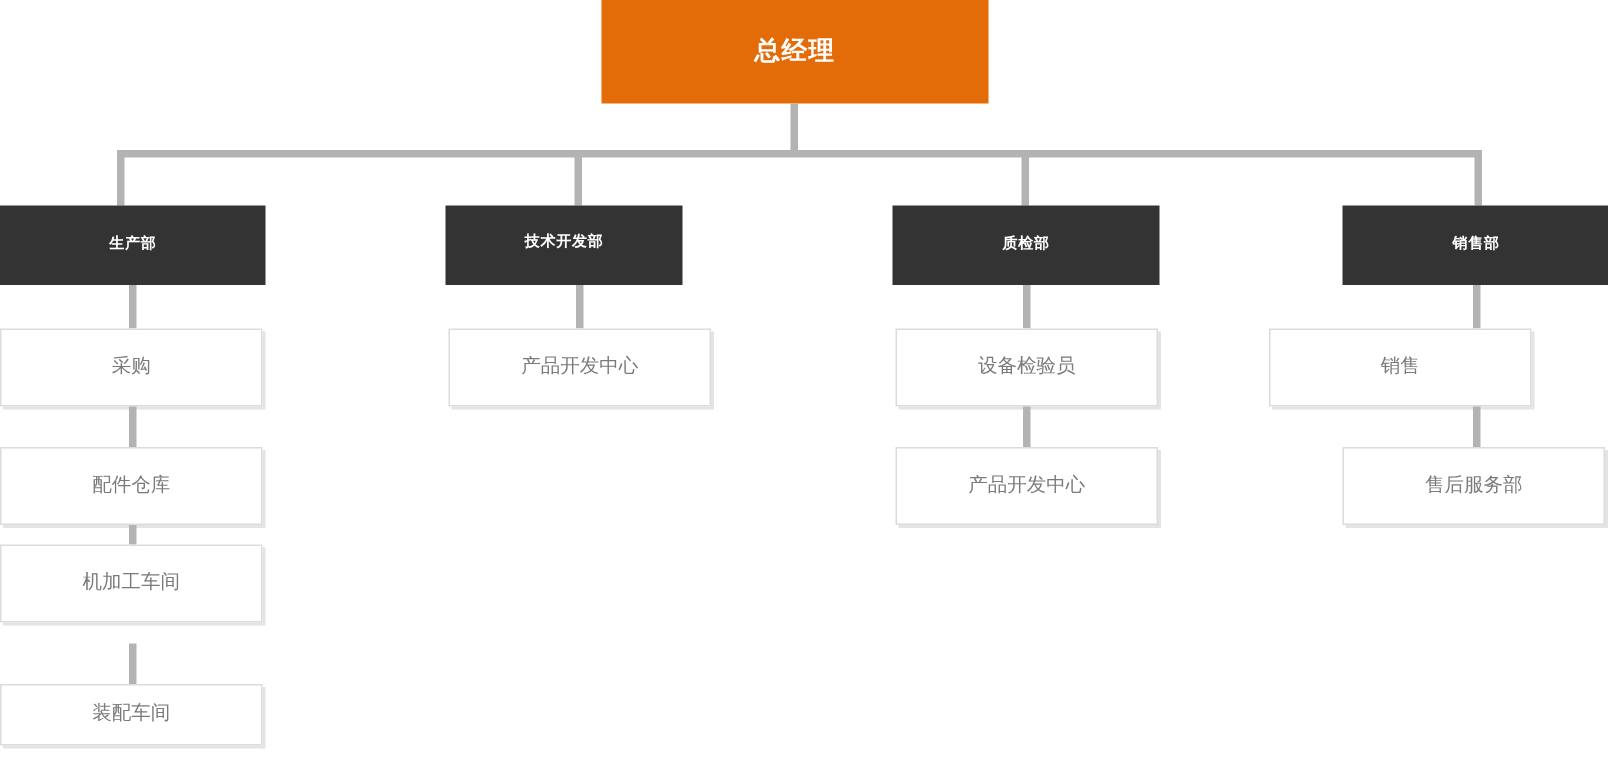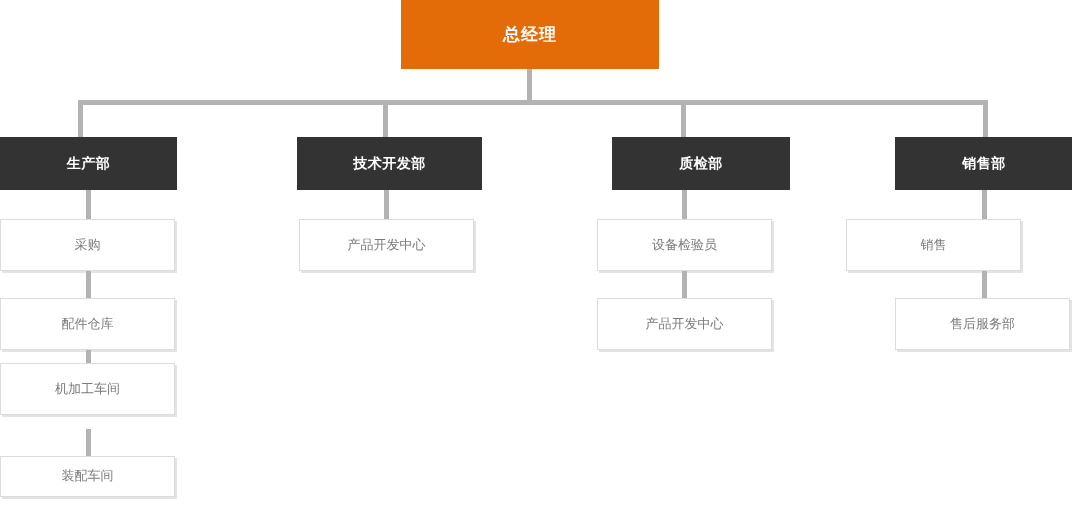--- a/index.html
+++ b/index.html
@@ -44,21 +44,21 @@
     background: #e36c09;
     color: #ffffff;
     font-size: 17px;
     font-weight: bold;
     letter-spacing: 1px;
   }
 
   .node-dept {
     background: #333333;
     color: #ffffff;
-    font-size: 14px;
+    font-size: 10px;
     font-weight: bold;
     letter-spacing: 0.5px;
   }
 
   .node-leaf {
     background: #ffffff;
     color: #7a7a7a;
     font-size: 13px;
     border: 1px solid #dcdcdc;
     box-shadow: 2px 2px 0 0 #e4e4e4;
@@ -104,30 +104,30 @@
   <div class="conn" style="left:86px; top:350px; width:5px; height:27px;"></div>
   <div class="node node-leaf" style="left:0px; top:363px; width:175px; height:52px;">
     <span class="node-label">机加工车间</span>
   </div>
 
   <div class="conn" style="left:86px; top:429px; width:5px; height:27px;"></div>
   <div class="node node-leaf" style="left:0px; top:456px; width:175px; height:41px;">
     <span class="node-label">装配车间</span>
   </div>
 
-  <div class="node node-dept" style="left:297px; top:137px; width:185px; height:53px;">
+  <div class="node node-dept" style="left:297px; top:137px; width:158px; height:53px;font-family:Liberation Mono, monospace;">
     <span class="node-label">技术开发部</span>
   </div>
 
   <div class="conn" style="left:384px; top:190px; width:5px; height:29px;"></div>
   <div class="node node-leaf" style="left:299px; top:219px; width:175px; height:52px;">
     <span class="node-label">产品开发中心</span>
   </div>
 
-  <div class="node node-dept" style="left:595px; top:137px; width:178px; height:53px;margin-left:17px;">
+  <div class="node node-dept" style="left:595px; top:137px; width:178px; height:53px;">
     <span class="node-label">质检部</span>
   </div>
 
   <div class="conn" style="left:682px; top:190px; width:5px; height:29px;"></div>
   <div class="node node-leaf" style="left:597px; top:219px; width:175px; height:52px;">
     <span class="node-label">设备检验员</span>
   </div>
 
   <div class="conn" style="left:682px; top:271px; width:5px; height:27px;"></div>
   <div class="node node-leaf" style="left:597px; top:298px; width:175px; height:52px;">

